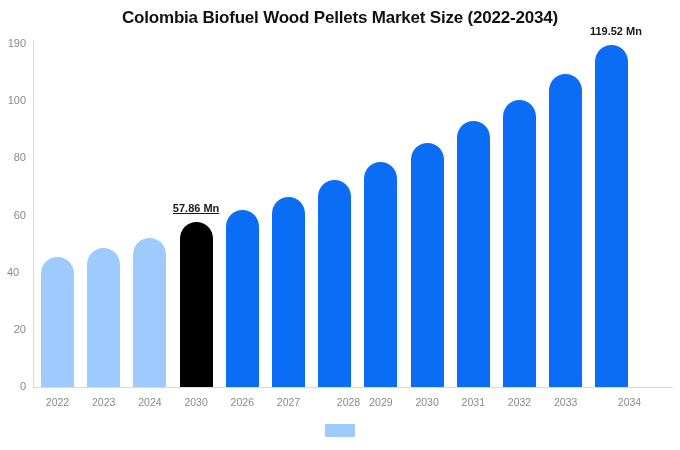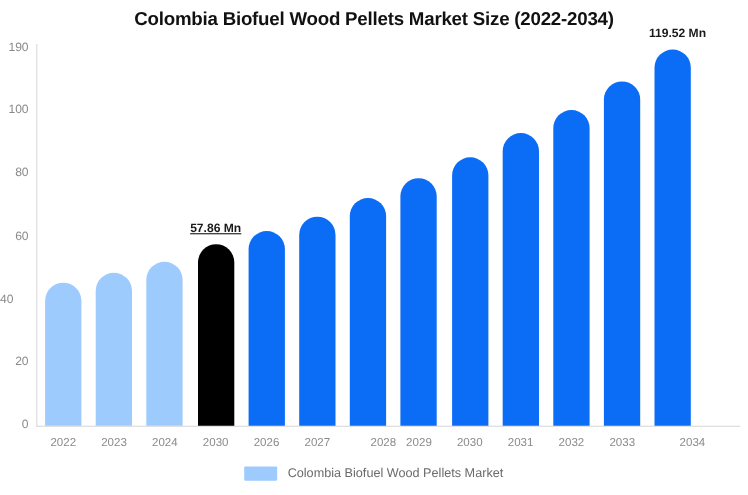--- a/index.html
+++ b/index.html
@@ -62,21 +62,21 @@
 <div id="chart-root">
 
   <div class="chart-title">Colombia Biofuel Wood Pellets Market Size (2022-2034)</div>
 
   <div class="axis-y-line"></div>
   <div class="axis-x-line"></div>
 
   <div class="ytick-wrap" id="yticks">
       <div class="ytick" style="position: absolute; left: 0px; width: 26px; text-align: right; top: 380px; color: rgb(138, 138, 138);">0</div>
       <div class="ytick" style="position: absolute; left: 0px; width: 26px; text-align: right; top: 322.833px; color: rgb(138, 138, 138);">20</div>
-      <div class="ytick" style="position: absolute; left: 0px; width: 26px; text-align: left; top: 265.667px; color: rgb(138, 138, 138);">40</div>
+      <div class="ytick" style="position: absolute; left: 0px; width: 26px; text-align: center; top: 265.667px; color: rgb(138, 138, 138);">40</div>
       <div class="ytick" style="position: absolute; left: 0px; width: 26px; text-align: right; top: 208.5px; color: rgb(138, 138, 138);">60</div>
       <div class="ytick" style="position: absolute; left: 0px; width: 26px; text-align: right; top: 151.333px; color: rgb(138, 138, 138);">80</div>
       <div class="ytick" style="position: absolute; left: 0px; width: 26px; text-align: right; top: 94.1667px; color: rgb(138, 138, 138);">100</div>
       <div class="ytick" style="position: absolute; left: 0px; width: 26px; text-align: right; top: 37px; color: rgb(138, 138, 138);">190</div>
     </div>
 
   <div class="bars-layer" id="bars">
       <div class="bar" style="left: 41px; width: 33px; height: 130.054px; background: rgb(158, 203, 253);"></div>
       <div class="bar" style="left: 87.2px; width: 33px; height: 139.487px; background: rgb(158, 203, 253);"></div>
       <div class="bar" style="left: 133.4px; width: 33px; height: 149.491px; background: rgb(158, 203, 253);"></div>
@@ -108,16 +108,15 @@
       <div class="xtick" style="left: 607px; width: 45px; color: rgb(138, 138, 138);">2034</div>
     </div>
 
   <div id="annotations">
       <div class="bar-label" style="left: 166.1px; width: 60px; text-align: center; top: 201.617px; text-decoration: underline;">57.86 Mn</div>
       <div class="bar-label" style="left: 581.9px; width: 60px; text-align: right; top: 25.372px;">119.52 Mn</div>
     </div>
 
   <div class="legend">
     <span class="legend-swatch" style="background: rgb(158, 203, 253);"></span>
-    <span class="legend-text">Colombia Biofuel Wood Pellets Market</span>
   </div>
 
 </div>
 
 </body></html>

